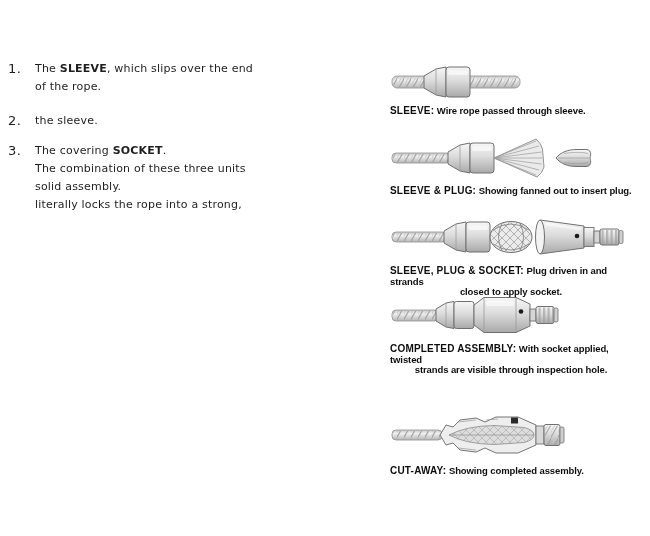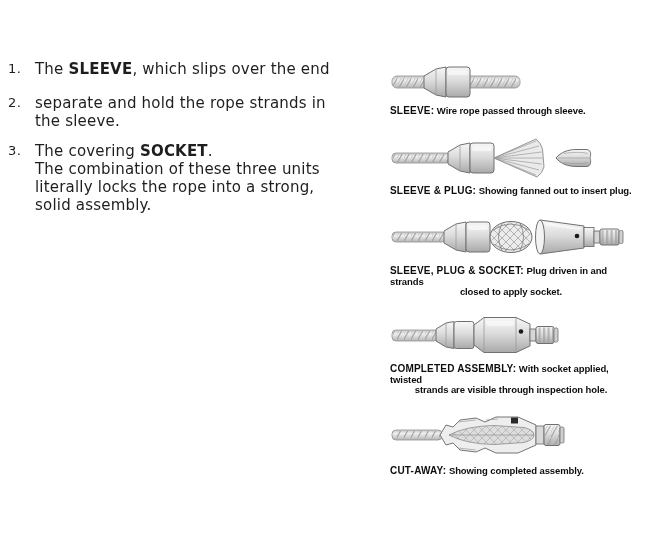--- a/index.html
+++ b/index.html
@@ -5,28 +5,28 @@
   html,body{margin:0;padding:0;background:#ffffff;}
   .page{position:relative;width:650px;height:536px;background:#ffffff;overflow:hidden;
         font-family:"DejaVu Sans",sans-serif;}
 
   
   .steps{position:absolute;left:8px;top:60px;width:345px;color:#1e1e1e;}
   .step{display:flex;}
   .step.s1{margin-bottom:16px;}
   .step.s2{margin-bottom:12px;}
   .num{flex:0 0 27px;width:27px;font-size:13px;line-height:18px;letter-spacing:.5px;}
-  .line{font-size:15px;line-height:18px;letter-spacing:.2px;white-space:nowrap;}
+  .line{font-size:11px;line-height:18px;letter-spacing:.2px;white-space:nowrap;}
   .b{font-weight:bold;}
 
   
   .figures{position:absolute;left:390px;top:0;width:255px;height:416px;}
   .fig{position:absolute;left:0;margin:0;}
   .fig.f1{top:64px;}  .fig.f2{top:136px;} .fig.f3{top:214px;}
-  .fig.f4{top:312px;} .fig.f5{top:410px;}
+  .fig.f4{top:292px;} .fig.f5{top:410px;}
   .ill{display:block;}
   .cap{margin-top:6px;width:242px;font-family:"Liberation Sans",sans-serif;
        font-weight:700;color:#0d0d0d;font-size:9.5px;line-height:10.5px;}
   .cap b{font-size:10px;letter-spacing:.2px;}
   .cap .capline{letter-spacing:-0.1px;}
   .cap2{letter-spacing:-0.1px;text-align:center;}
 </style>
 </head>
 <body>
 
@@ -56,38 +56,38 @@
 </svg>
 
 <div class="page">
 
   <div class="steps">
 
     <div class="step s1">
       <span class="num">1.</span>
       <div class="step-text">
         <div class="line"><span>The </span><span class="b">SLEEVE</span><span>, which slips over the end</span></div>
+        <div class="line"><span>of the rope.</span></div>
       </div>
     </div>
 
     <div class="step s2">
       <span class="num">2.</span>
       <div class="step-text">
-        <div class="line"><span>separate and hold the rope strands in</span></div>
         <div class="line"><span>the sleeve.</span></div>
       </div>
     </div>
 
     <div class="step s3">
       <span class="num">3.</span>
       <div class="step-text">
         <div class="line"><span>The covering </span><span class="b">SOCKET</span><span>.</span></div>
         <div class="line"><span>The combination of these three units</span></div>
+        <div class="line"><span>solid assembly.</span></div>
         <div class="line"><span>literally locks the rope into a strong,</span></div>
-        <div class="line"><span>solid assembly.</span></div>
       </div>
     </div>
   </div>
 
   <div class="figures">
 
     <figure class="fig f1">
       <svg class="ill" width="135" height="36" viewBox="0 0 135 36">
         <rect x="2" y="12" width="128" height="12" rx="5" fill="url(#gRope)" stroke="#8f8f8f" stroke-width="0.8"></rect>
         <rect x="3" y="13" width="126" height="10" rx="4" fill="url(#pRope)" opacity="0.9"></rect>

